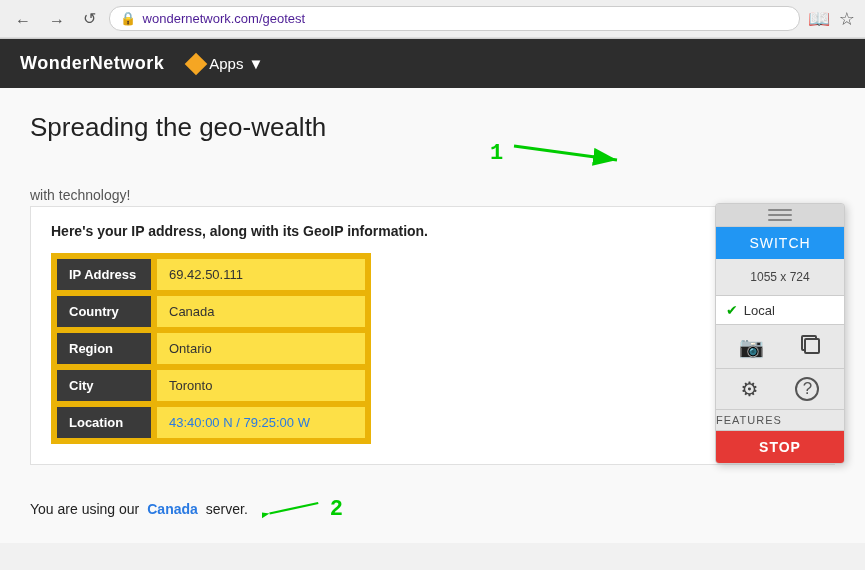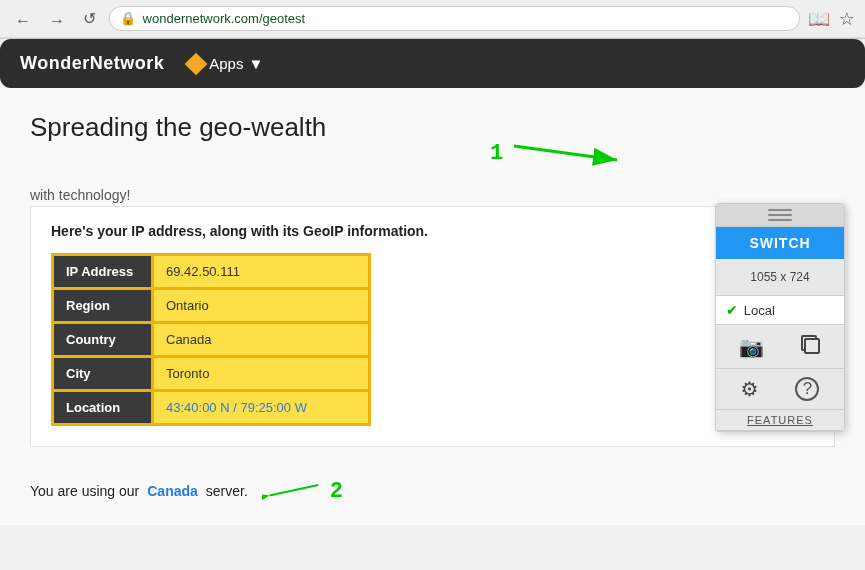--- a/index.html
+++ b/index.html
@@ -32,42 +32,41 @@
       display: flex;
       align-items: center;
       flex: 1;
       background: #fff;
       border: 1px solid #ccc;
       border-radius: 12px;
       padding: 4px 10px;
       gap: 6px;
     }
     .lock-icon { color: #777; font-size: 13px; }
-    .address-text { font-size: 13px; color: #14532d; flex: 1; }
+    .address-text { font-size: 13px; color: #4c1d95; flex: 1; }
     .browser-icons {
       display: flex;
       gap: 8px;
       align-items: center;
     }
     .browser-icon-btn {
       background: none;
       border: none;
       cursor: pointer;
       font-size: 18px;
       color: #555;
     }
 
     
     .site-header {
       background: #2d2d2d;
       padding: 12px 20px;
       display: flex;
       align-items: center;
       gap: 16px;
-      border-radius: 11px;
     }
     .site-logo {
       color: #fff;
       font-weight: bold;
       font-size: 18px;
       letter-spacing: 0.5px;
     }
     .apps-btn {
       display: flex;
       align-items: center;
@@ -118,21 +117,21 @@
       color: #222;
       margin-bottom: 14px;
     }
     .geo-table {
       border-collapse: collapse;
       width: 320px;
       font-size: 13px;
     }
     .geo-table td {
       padding: 8px 12px;
-      border: 3px solid #eab308;
+      border: 6px solid #eab308;
     }
     .geo-table .label-cell {
       background: #3a3a3a;
       color: #fff;
       font-weight: bold;
       width: 100px;
     }
     .geo-table .value-cell {
       background: #fde047;
       color: #333;
@@ -211,21 +210,21 @@
       border-radius: 1px;
     }
     .popup-switch-btn {
       display: block;
       width: 100%;
       background: #2196F3;
       color: #fff;
       border: none;
       cursor: pointer;
       font-size: 14px;
-      font-weight: bold;
+      font-weight: normal;
       letter-spacing: 1px;
       padding: 8px 11px;
       text-align: center;
     }
     .popup-resolution {
       text-align: center;
       font-size: 12px;
       color: #444;
       padding: 11px 0;
       border-bottom: 1px solid #ccc;
@@ -248,28 +247,27 @@
       background: #e8e8e8;
     }
     .popup-icon-btn {
       background: none;
       border: none;
       cursor: pointer;
       font-size: 20px;
       color: #444;
     }
     .popup-features-label {
-      text-align: center;
+      text-align: left;
       font-size: 11px;
       color: #555;
       letter-spacing: 1px;
       padding: 4px 0;
       border-bottom: 1px solid #ccc;
       background: #e8e8e8;
-      text-decoration: underline;
     }
     .popup-stop-btn {
       display: block;
       width: 100%;
       background: #e53935;
       color: #fff;
       border: none;
       cursor: pointer;
       font-size: 14px;
       font-weight: bold;
@@ -325,26 +323,26 @@
 
   <div class="info-section">
     <p class="info-heading">Here's your IP address, along with its GeoIP information.</p>
     <table class="geo-table">
       <tbody>
           <tr>
         <td class="label-cell">IP Address</td>
         <td class="value-cell">69.42.50.111</td>
       </tr>
       <tr>
+        <td class="label-cell">Country</td>
+        <td class="value-cell">Canada</td>
+      </tr>
+      <tr>
         <td class="label-cell">Region</td>
         <td class="value-cell">Ontario</td>
-      </tr>
-      <tr>
-        <td class="label-cell">Country</td>
-        <td class="value-cell">Canada</td>
       </tr>
       <tr>
         <td class="label-cell">City</td>
         <td class="value-cell">Toronto</td>
       </tr>
       <tr>
         <td class="label-cell">Location</td>
         <td class="value-cell">
           <a href="#">43:40:00 N / 79:25:00 W</a>
         </td>
@@ -390,15 +388,16 @@
           <rect x="3" y="3" width="14" height="14" rx="1" fill="none" stroke="#444" stroke-width="2"></rect>
           <rect x="6" y="6" width="14" height="14" rx="1" fill="#e8e8e8" stroke="#444" stroke-width="2"></rect>
         </svg>
       </button>
     </div>
     <div class="popup-icons-row">
       <button class="popup-icon-btn">⚙</button>
       <button class="popup-icon-btn" style="font-size:17px; width:24px; height:24px; border-radius:50%; border:2px solid #555; display:flex; align-items:center; justify-content:center; color:#555;">?</button>
     </div>
     <div class="popup-features-label">FEATURES</div>
+    <button class="popup-stop-btn">STOP</button>
   </div>
 
 </div>
 
 </body></html>

